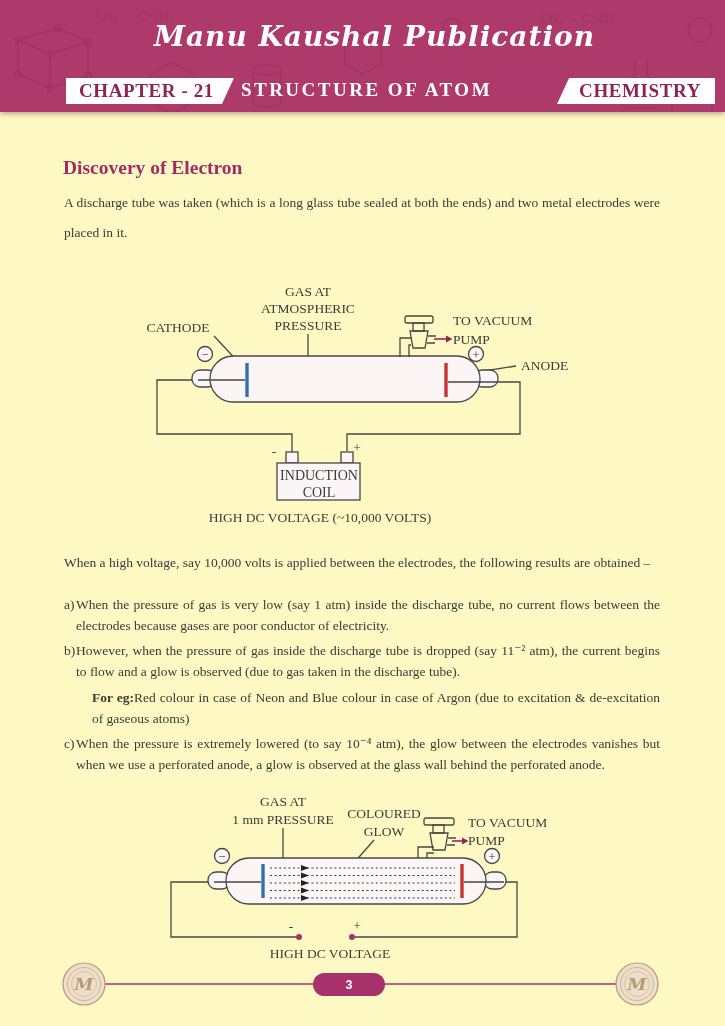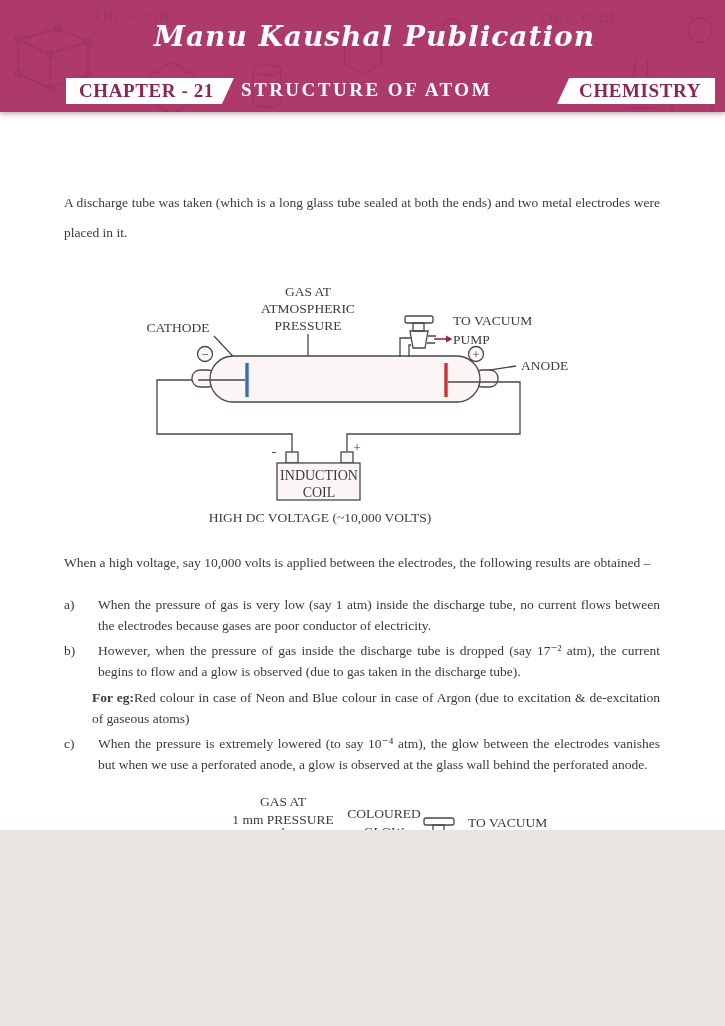--- a/index.html
+++ b/index.html
@@ -1,16 +1,16 @@
 <!DOCTYPE html>
 <html><head>
 <meta charset="utf-8">
 <style>
   html,body{margin:0;padding:0;background:#e9e4e2;}
-  .page{position:relative;width:725px;height:830px;background:#ffffff;overflow:hidden;
+  .page{position:relative;width:725px;height:1026px;background:#fef9c3;overflow:hidden;
         font-family:"Liberation Serif","DejaVu Serif",serif;color:#3a3a3a;}
   
   .header{position:absolute;left:0;top:0;width:725px;height:112px;background:#ae3a6c;
           box-shadow:0 2px 5px rgba(60,20,40,.35);}
   .doodles{position:absolute;left:0;top:0;width:725px;height:112px;}
   .pub-title{position:absolute;left:24px;right:0;top:20px;text-align:center;color:#ffffff;
              font-family:"DejaVu Serif",serif;font-style:italic;font-weight:bold;
              font-size:28px;letter-spacing:1px;}
   .badge{position:absolute;top:78px;height:26px;line-height:26px;background:#ffffff;
          color:#8d2357;font-weight:bold;font-size:19px;letter-spacing:.6px;}
@@ -20,21 +20,21 @@
          clip-path:polygon(12px 0,100% 0,100% 100%,0 100%);}
   .header-mid{position:absolute;left:0;right:0;top:79px;text-align:center;color:#ffffff;
               font-weight:bold;font-size:19px;letter-spacing:2.5px;margin-left:8px;}
   
   .sec-head{position:absolute;left:63px;top:157px;font-size:19.5px;font-weight:bold;color:#a02c66;}
   .sec-note{position:absolute;right:64px;top:162px;font-size:13.5px;font-weight:bold;color:#2f9257;}
   .para{position:absolute;left:64px;width:596px;font-size:13.5px;line-height:30px;
         text-align:justify;}
   .item{position:absolute;left:64px;width:596px;font-size:13.5px;line-height:21px;}
   .item .marker{position:absolute;left:0;top:0;}
-  .item .itext{margin-left:34px;text-align:justify;}
+  .item .itext{margin-left:12px;text-align:justify;}
   .subpara{position:absolute;left:92px;width:568px;font-size:13.5px;line-height:21px;
            text-align:justify;}
   .bold{font-weight:bold;}
   
   .diag{position:absolute;}
   .diag text{font-family:"Liberation Serif","DejaVu Serif",serif;font-size:13.5px;fill:#3b3b3b;}
   .diag .charge{font-size:12.5px;fill:#333;}
   .diag .coiltxt{font-size:14px;}
   .wire{stroke:#474747;stroke-width:1.3;fill:none;}
   .glass{stroke:#474747;stroke-width:1.3;fill:#fbf6f5;}
@@ -75,20 +75,21 @@
         <text x="95" y="20">CH₄ → C+2H₂</text>
         <text x="540" y="22">CH₄ → C+2H₂</text>
       </g>
     </svg>
     <div class="pub-title">Manu Kaushal Publication</div>
     <div class="badge chapter">CHAPTER - 21</div>
     <div class="header-mid">STRUCTURE OF ATOM</div>
     <div class="badge subject">CHEMISTRY</div>
   </div>
 
+  <div class="sec-head">Discovery of Electron</div>
 
   <div class="para" style="top:188px">A discharge tube was taken (which is a long glass tube sealed at both the ends) and two metal electrodes were placed in it.</div>
 
   <svg class="diag" style="left:140px;top:281px" width="470" height="248" viewBox="140 281 470 248">
 
     <text x="308" y="296" text-anchor="middle">GAS AT</text>
     <text x="308" y="313" text-anchor="middle">ATMOSPHERIC</text>
     <text x="308" y="330" text-anchor="middle">PRESSURE</text>
     <text x="178" y="332" text-anchor="middle">CATHODE</text>
     <text x="453" y="325">TO VACUUM</text>
@@ -141,21 +142,21 @@
 
   <div class="para" style="top:548px">When a high voltage, say 10,000 volts is applied between the electrodes, the following results are obtained –</div>
 
   <div class="item" style="top:594px">
     <span class="marker">a)</span>
     <div class="itext">When the pressure of gas is very low (say 1 atm) inside the discharge tube, no current flows between the electrodes because gases are poor conductor of electricity.</div>
   </div>
 
   <div class="item" style="top:640px">
     <span class="marker">b)</span>
-    <div class="itext">However, when the pressure of gas inside the discharge tube is dropped (say 17⁻² atm), the current begins to flow and a glow is observed (due to gas taken in the discharge tube).</div>
+    <div class="itext">However, when the pressure of gas inside the discharge tube is dropped (say 11⁻² atm), the current begins to flow and a glow is observed (due to gas taken in the discharge tube).</div>
   </div>
 
   <div class="subpara" style="top:687px">
     <span class="bold">For eg:</span><span>Red colour in case of Neon and Blue colour in case of Argon (due to excitation &amp; de-excitation of gaseous atoms)</span>
   </div>
 
   <div class="item" style="top:733px">
     <span class="marker">c)</span>
     <div class="itext">When the pressure is extremely lowered (to say 10⁻⁴ atm), the glow between the electrodes vanishes but when we use a perforated anode, a glow is observed at the glass wall behind the perforated anode.</div>
   </div>

